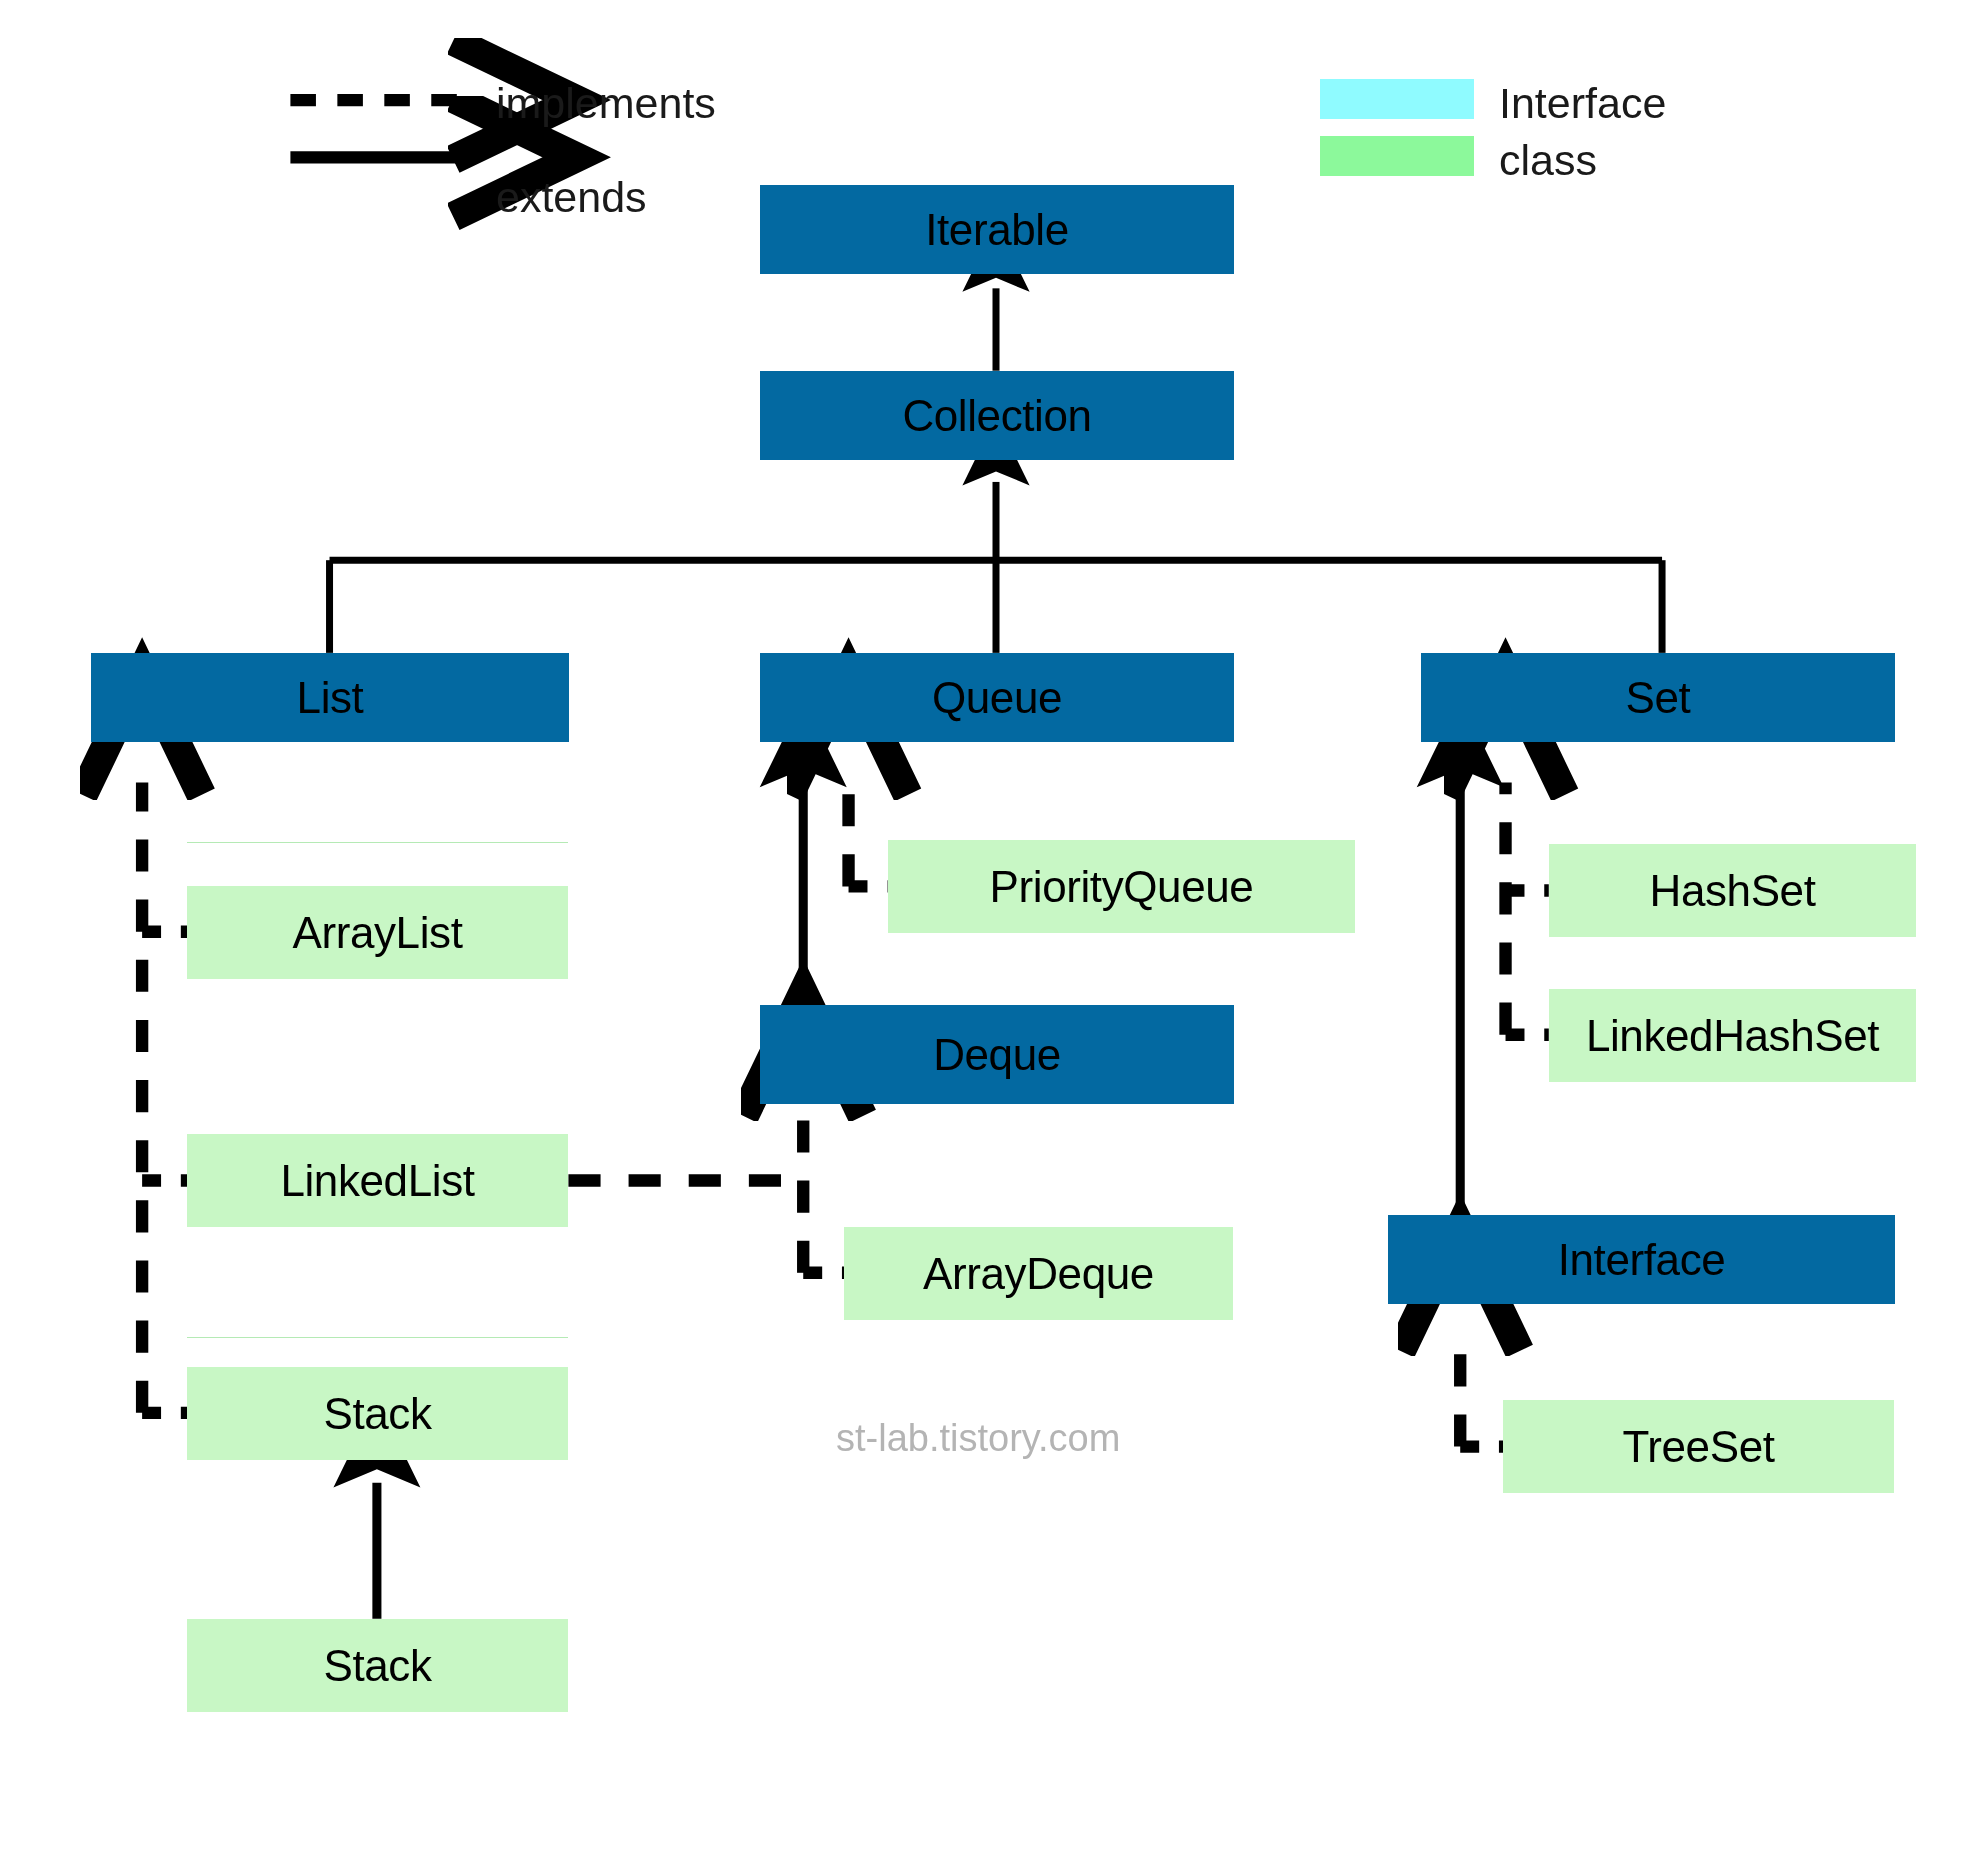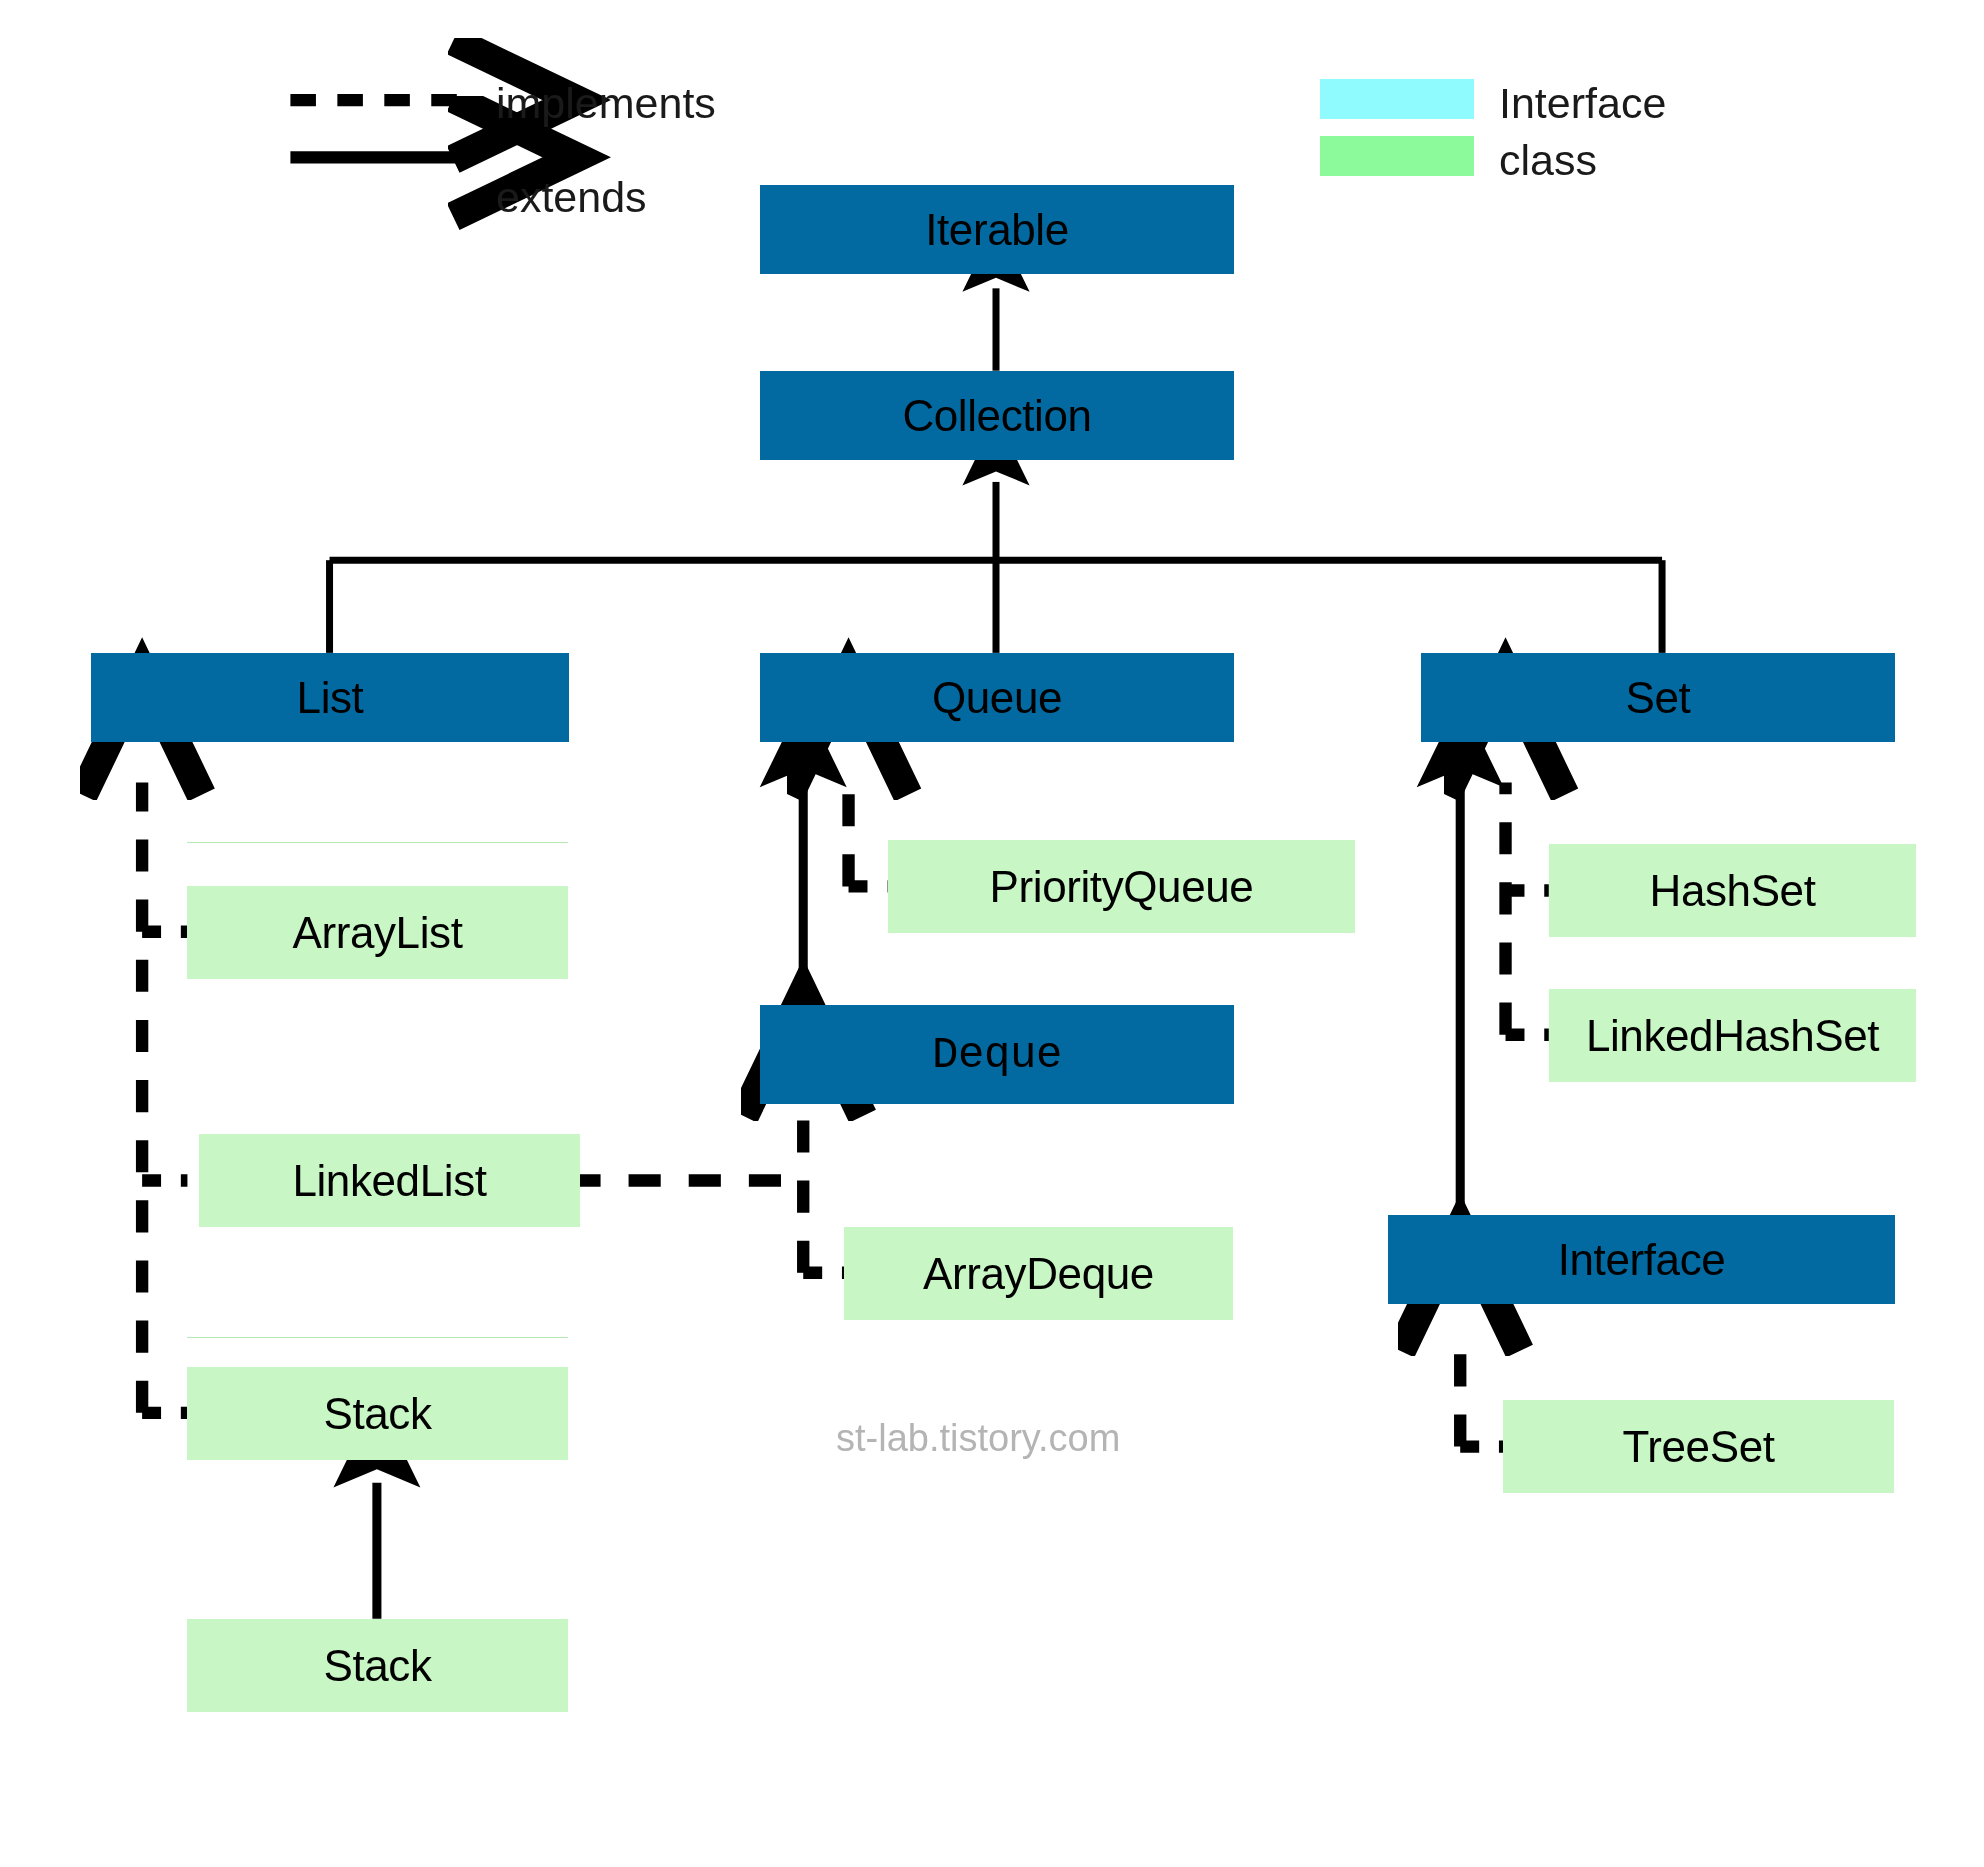--- a/index.html
+++ b/index.html
@@ -135,37 +135,37 @@
   </div>
 
   <div class="node iface" style="left:1421px; top:653px; width:474px; height:89px;">
     <span class="lbl">Set</span>
   </div>
 
   <div class="node klass" style="left:187px; top:886px; width:381px; height:93px;">
     <span class="lbl">ArrayList</span>
   </div>
 
-  <div class="node klass" style="left:187px; top:1134px; width:381px; height:93px;margin-left:12px;">
+  <div class="node klass" style="left:187px; top:1134px; width:381px; height:93px;">
     <span class="lbl">LinkedList</span>
   </div>
 
   <div class="node klass" style="left:187px; top:1367px; width:381px; height:93px;">
     <span class="lbl">Stack</span>
   </div>
 
   <div class="node klass" style="left:187px; top:1619px; width:381px; height:93px;">
     <span class="lbl">Stack</span>
   </div>
 
   <div class="node klass" style="left:888px; top:840px; width:467px; height:93px;">
     <span class="lbl">PriorityQueue</span>
   </div>
 
-  <div class="node iface" style="left:760px; top:1005px; width:474px; height:99px;font-family:Liberation Mono, monospace;">
+  <div class="node iface" style="left:760px; top:1005px; width:474px; height:99px;">
     <span class="lbl">Deque</span>
   </div>
 
   <div class="node klass" style="left:844px; top:1227px; width:389px; height:93px;">
     <span class="lbl">ArrayDeque</span>
   </div>
 
   <div class="node klass" style="left:1549px; top:844px; width:367px; height:93px;">
     <span class="lbl">HashSet</span>
   </div>

